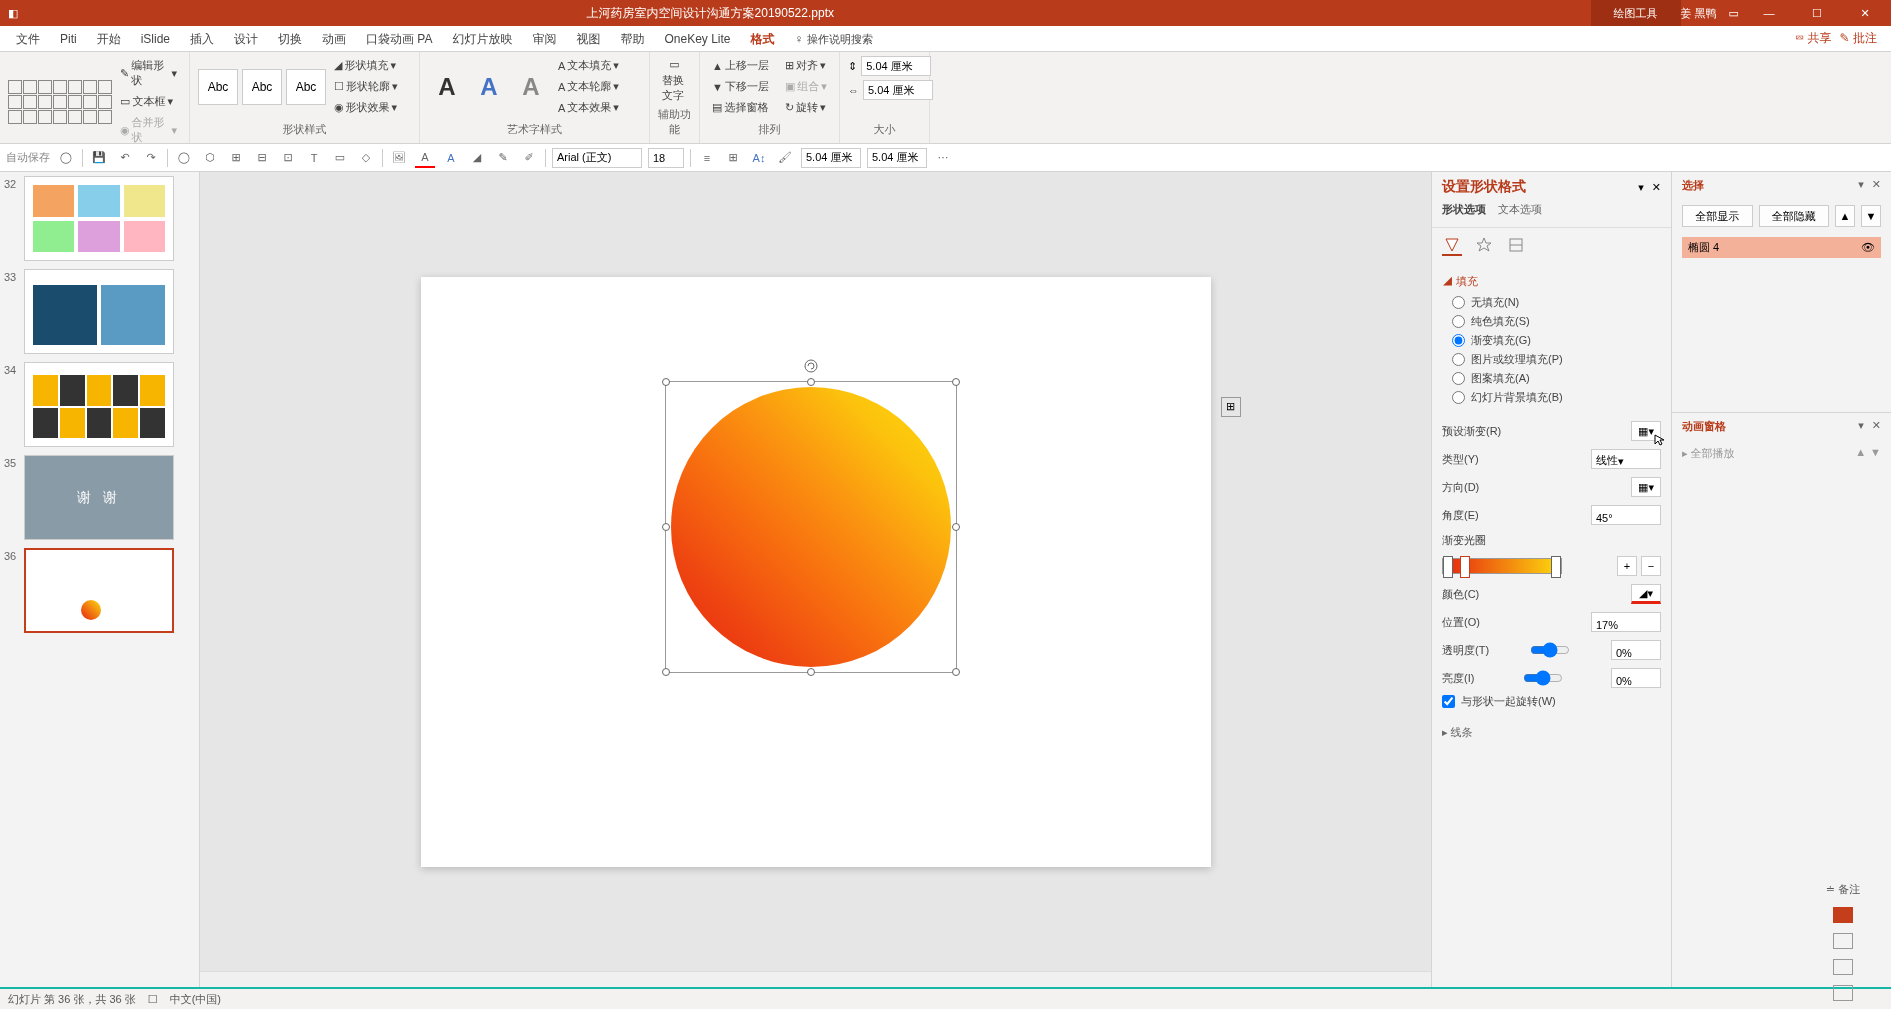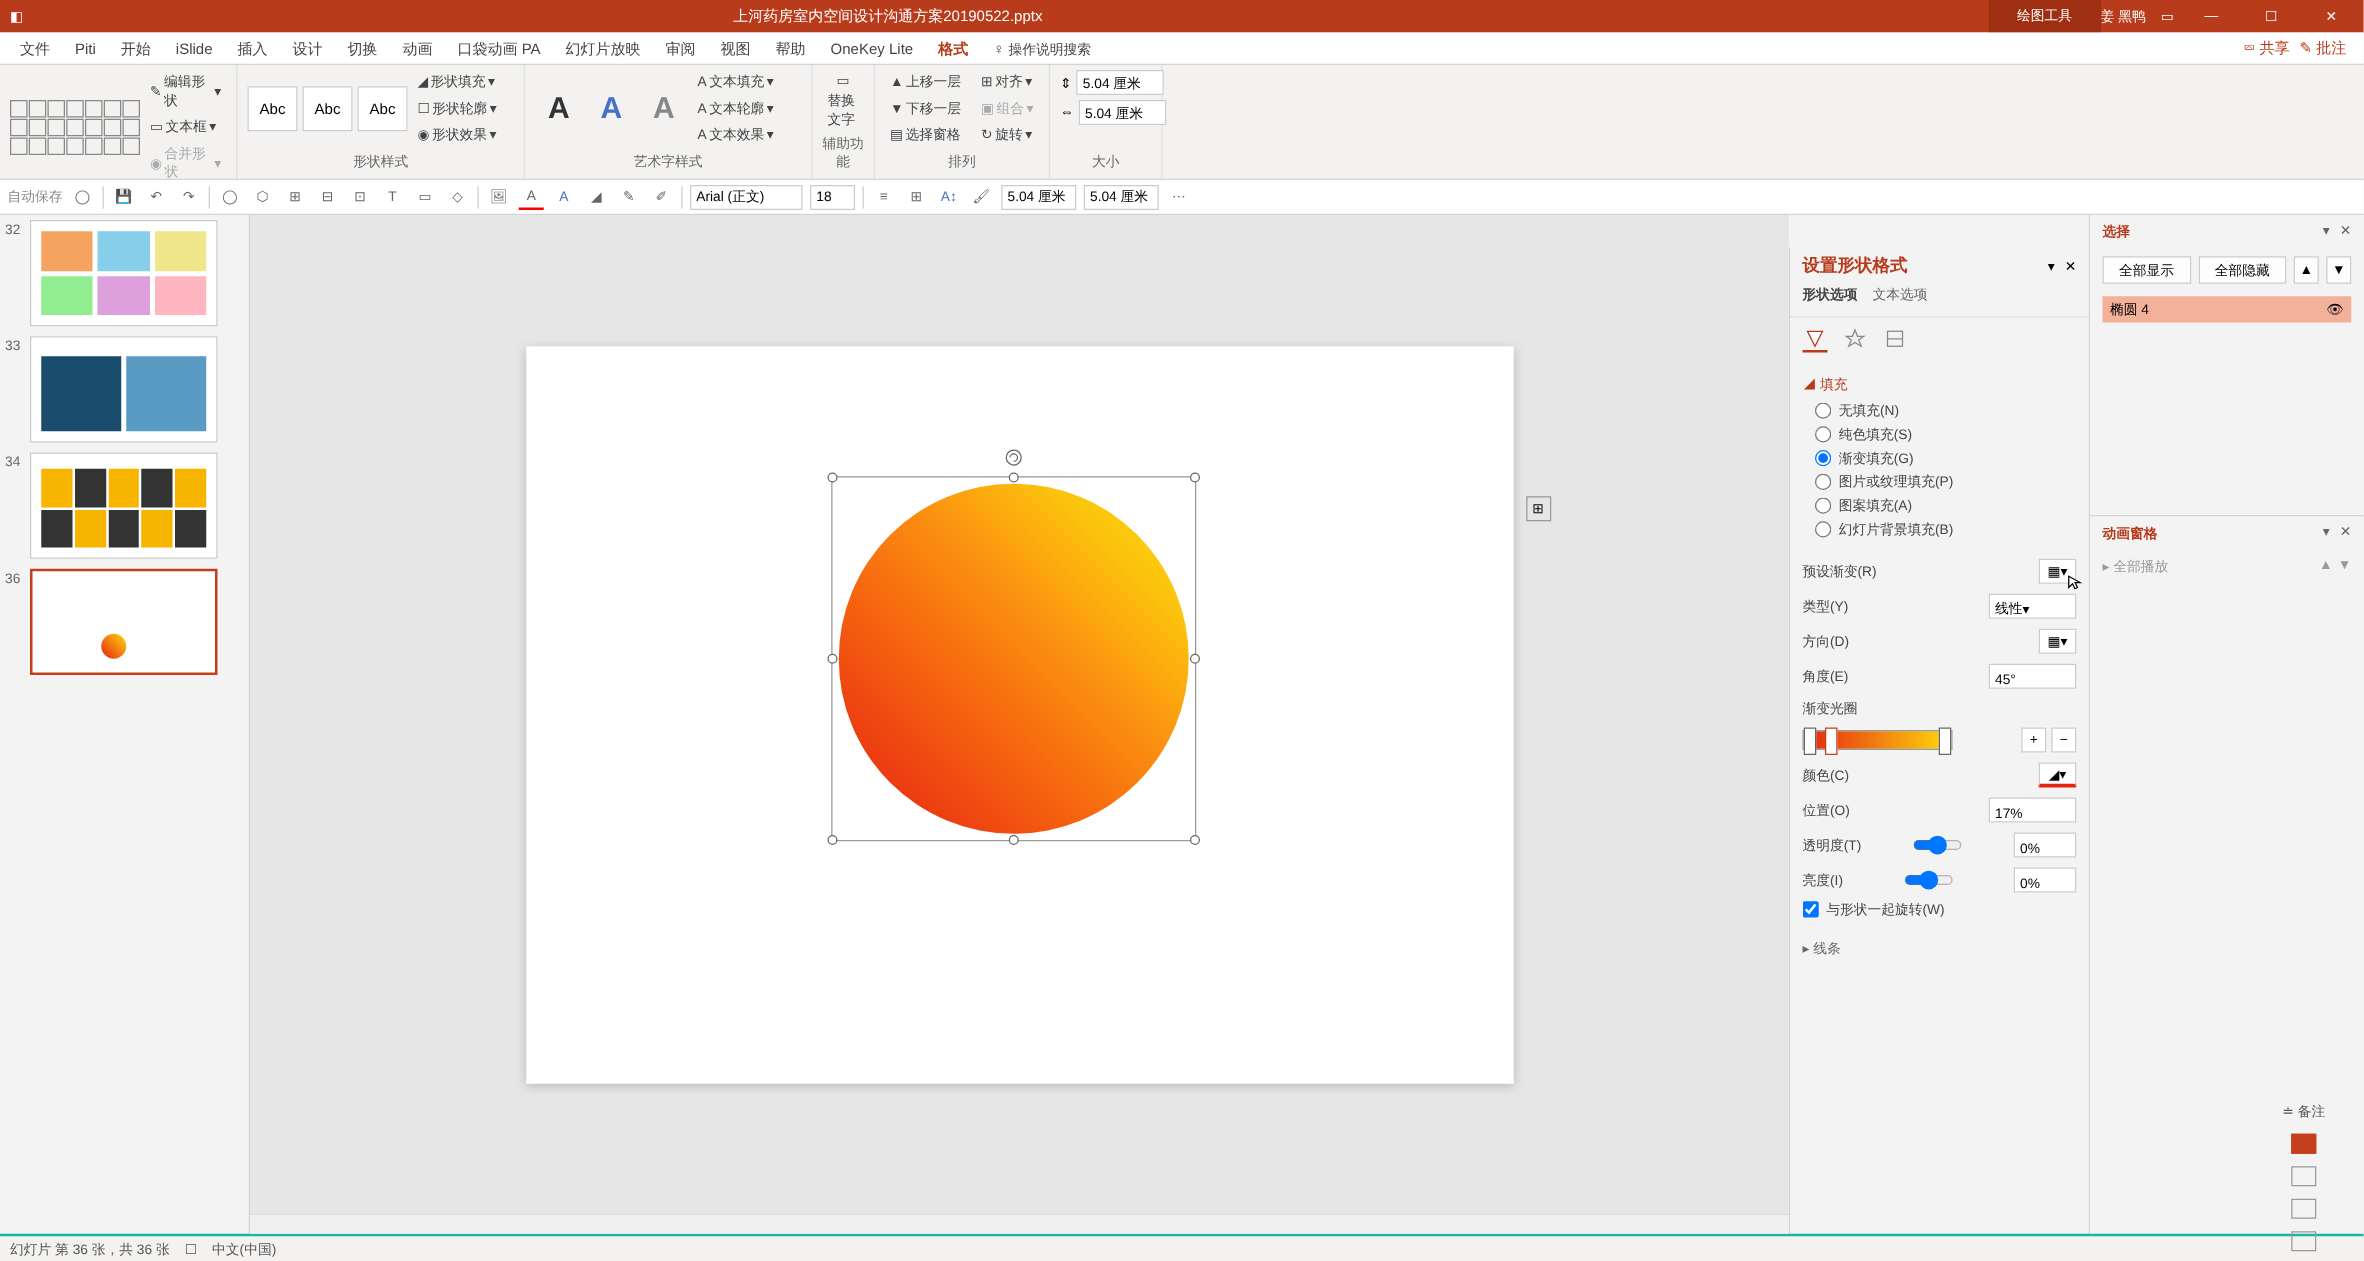--- a/index.html
+++ b/index.html
@@ -54,21 +54,21 @@
 .selected-shape { position: absolute; left: 250px; top: 110px; width: 280px; height: 280px; }
 .sel-box { position: absolute; inset: -6px; border: 1px solid #999; }
 .handle { position: absolute; width: 8px; height: 8px; background: #fff; border: 1px solid #666; border-radius: 50%; }
 .h-tl { top: -4px; left: -4px; } .h-tc { top: -4px; left: 50%; margin-left: -4px; } .h-tr { top: -4px; right: -4px; }
 .h-ml { top: 50%; left: -4px; margin-top: -4px; } .h-mr { top: 50%; right: -4px; margin-top: -4px; }
 .h-bl { bottom: -4px; left: -4px; } .h-bc { bottom: -4px; left: 50%; margin-left: -4px; } .h-br { bottom: -4px; right: -4px; }
 .rot-handle { position: absolute; top: -28px; left: 50%; margin-left: -7px; width: 14px; height: 14px; }
 .circle-grad { width: 100%; height: 100%; border-radius: 50%; background: linear-gradient(45deg, #e62310 0%, #ee4411 20%, #f76b0f 40%, #fb9410 60%, #fcc30d 80%, #fddb0e 100%); }
 
 
-.format-pane { width: 240px; background: #f3f3f3; border-left: 1px solid #d4d4d4; display: flex; flex-direction: column; margin-top: 26px; }
+.format-pane { width: 240px; background: #f3f3f3; border-left: 1px solid #d4d4d4; display: flex; flex-direction: column; }
 .pane-header { padding: 6px 10px; display: flex; align-items: center; justify-content: space-between; }
 .pane-title { color: #b83b1b; font-size: 14px; font-weight: bold; }
 .pane-tabs { display: flex; gap: 12px; padding: 0 10px 6px; font-size: 11px; border-bottom: 1px solid #ddd; }
 .pane-tab { color: #666; cursor: pointer; padding-bottom: 4px; }
 .pane-tab.active { color: #444; font-weight: bold; }
 .pane-icons { display: flex; gap: 12px; padding: 8px 10px; }
 .pane-icon { width: 20px; height: 20px; border-bottom: 2px solid transparent; display: flex; align-items: center; justify-content: center; }
 .pane-icon.active { border-bottom-color: #b83b1b; }
 .pane-section { padding: 6px 10px; }
 .sec-head { color: #b83b1b; font-size: 11px; cursor: pointer; padding: 4px 0; }
@@ -320,20 +320,26 @@
             <div style="background:#f7b500"></div>
             <div style="background:#333"></div>
             <div style="background:#f7b500"></div>
             <div style="background:#333"></div>
             <div style="background:#f7b500"></div>
             <div style="background:#333"></div>
           </div>
         </div>
     </div>
     <div class="slide-item">
+      <div class="slide-num">35</div>
+      <div class="slide-thumb">
+          <div style="position:absolute;inset:0;background:#8a9ba8;display:flex;align-items:center;justify-content:center;color:#fff;font-size:14px;letter-spacing:4px">谢  谢</div>
+        </div>
+    </div>
+    <div class="slide-item">
       <div class="slide-num">36</div>
       <div class="slide-thumb active">
           <div style="position:absolute;left:55px;top:50px;width:20px;height:20px;border-radius:50%;background:linear-gradient(45deg,#e62310,#fddb0e)"></div>
         </div>
     </div>
   </div>
 
   <div class="canvas-wrap">
     <div class="canvas-scroll">
       <div class="slide-canvas">

